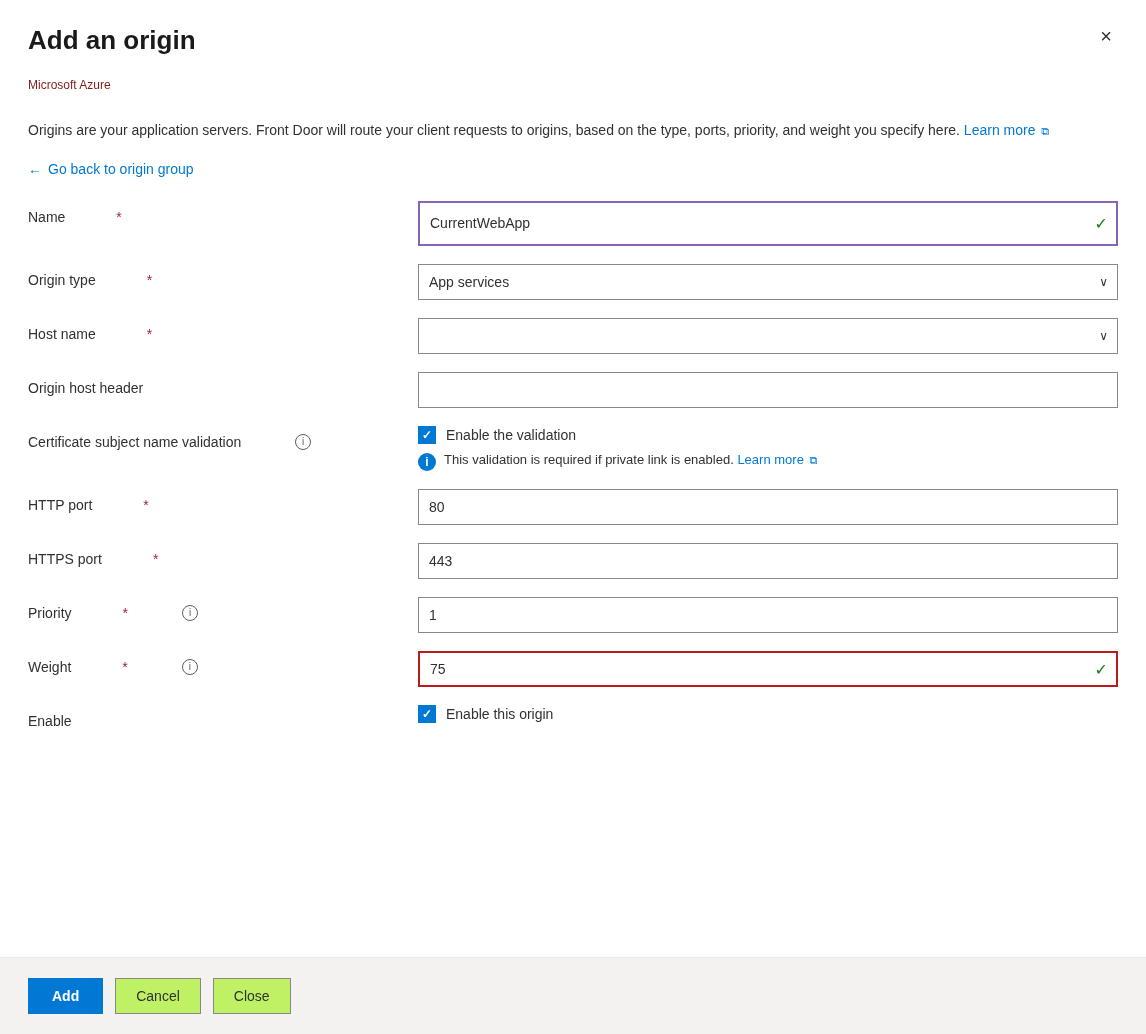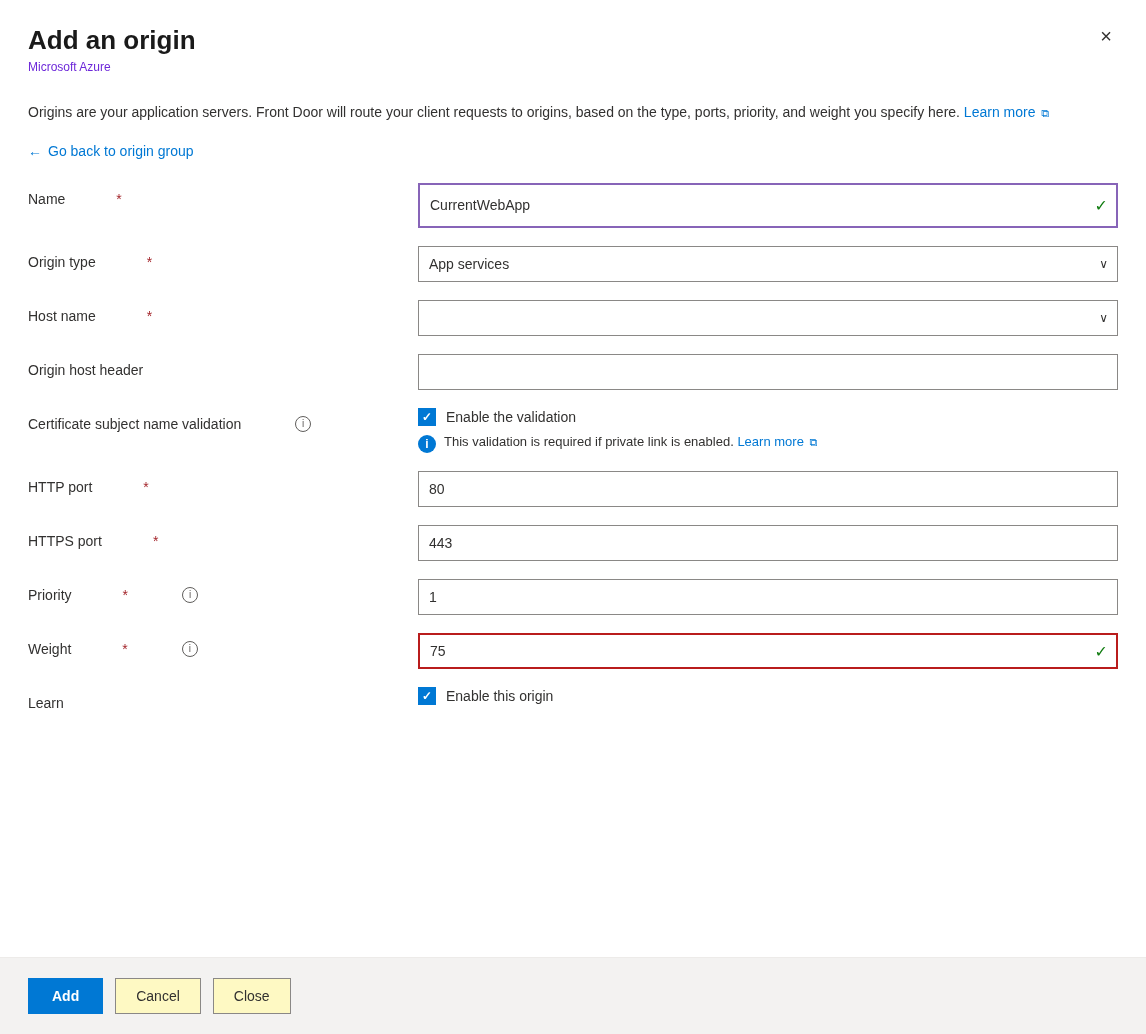--- a/index.html
+++ b/index.html
@@ -24,22 +24,22 @@
       position: relative;
     }
     .panel-title {
       font-size: 26px;
       font-weight: 600;
       color: #1a1a1a;
       line-height: 1.3;
     }
     .panel-subtitle {
       font-size: 12px;
-      color: #6d28d9;
-      margin-top: 2px;
+      color: #7f1d1d;
+      margin-top: 20px;
     }
     .close-btn {
       position: absolute;
       top: 20px;
       right: 24px;
       background: none;
       border: none;
       font-size: 20px;
       cursor: pointer;
       color: #323130;
@@ -248,21 +248,21 @@
       background: #0078d4;
       color: #fff;
       border: none;
       padding: 8px 24px;
       font-size: 14px;
       font-weight: 600;
       cursor: pointer;
       height: 36px;
     }
     .btn-secondary {
-      background: #fef9c3;
+      background: #bef264;
       color: #323130;
       border: 1px solid #8a8886;
       padding: 8px 20px;
       font-size: 14px;
       cursor: pointer;
       height: 36px;
     }
   </style>
 </head>
 <body>
@@ -418,21 +418,21 @@
         <div class="name-input-wrapper">
           <input type="text" class="weight-input" value="75" style="">
           <span class="check-icon-green">✓</span>
         </div>
       </div>
     </div>
 
     
     <div class="form-row">
       <div class="form-label">
-        <span>Learn</span>
+        <span>Enable</span>
       </div>
       <div class="form-field">
         <div class="checkbox-row">
           <div class="checkbox-blue"></div>
           <span class="checkbox-label">Enable this origin</span>
         </div>
       </div>
     </div>
 
   </div>

